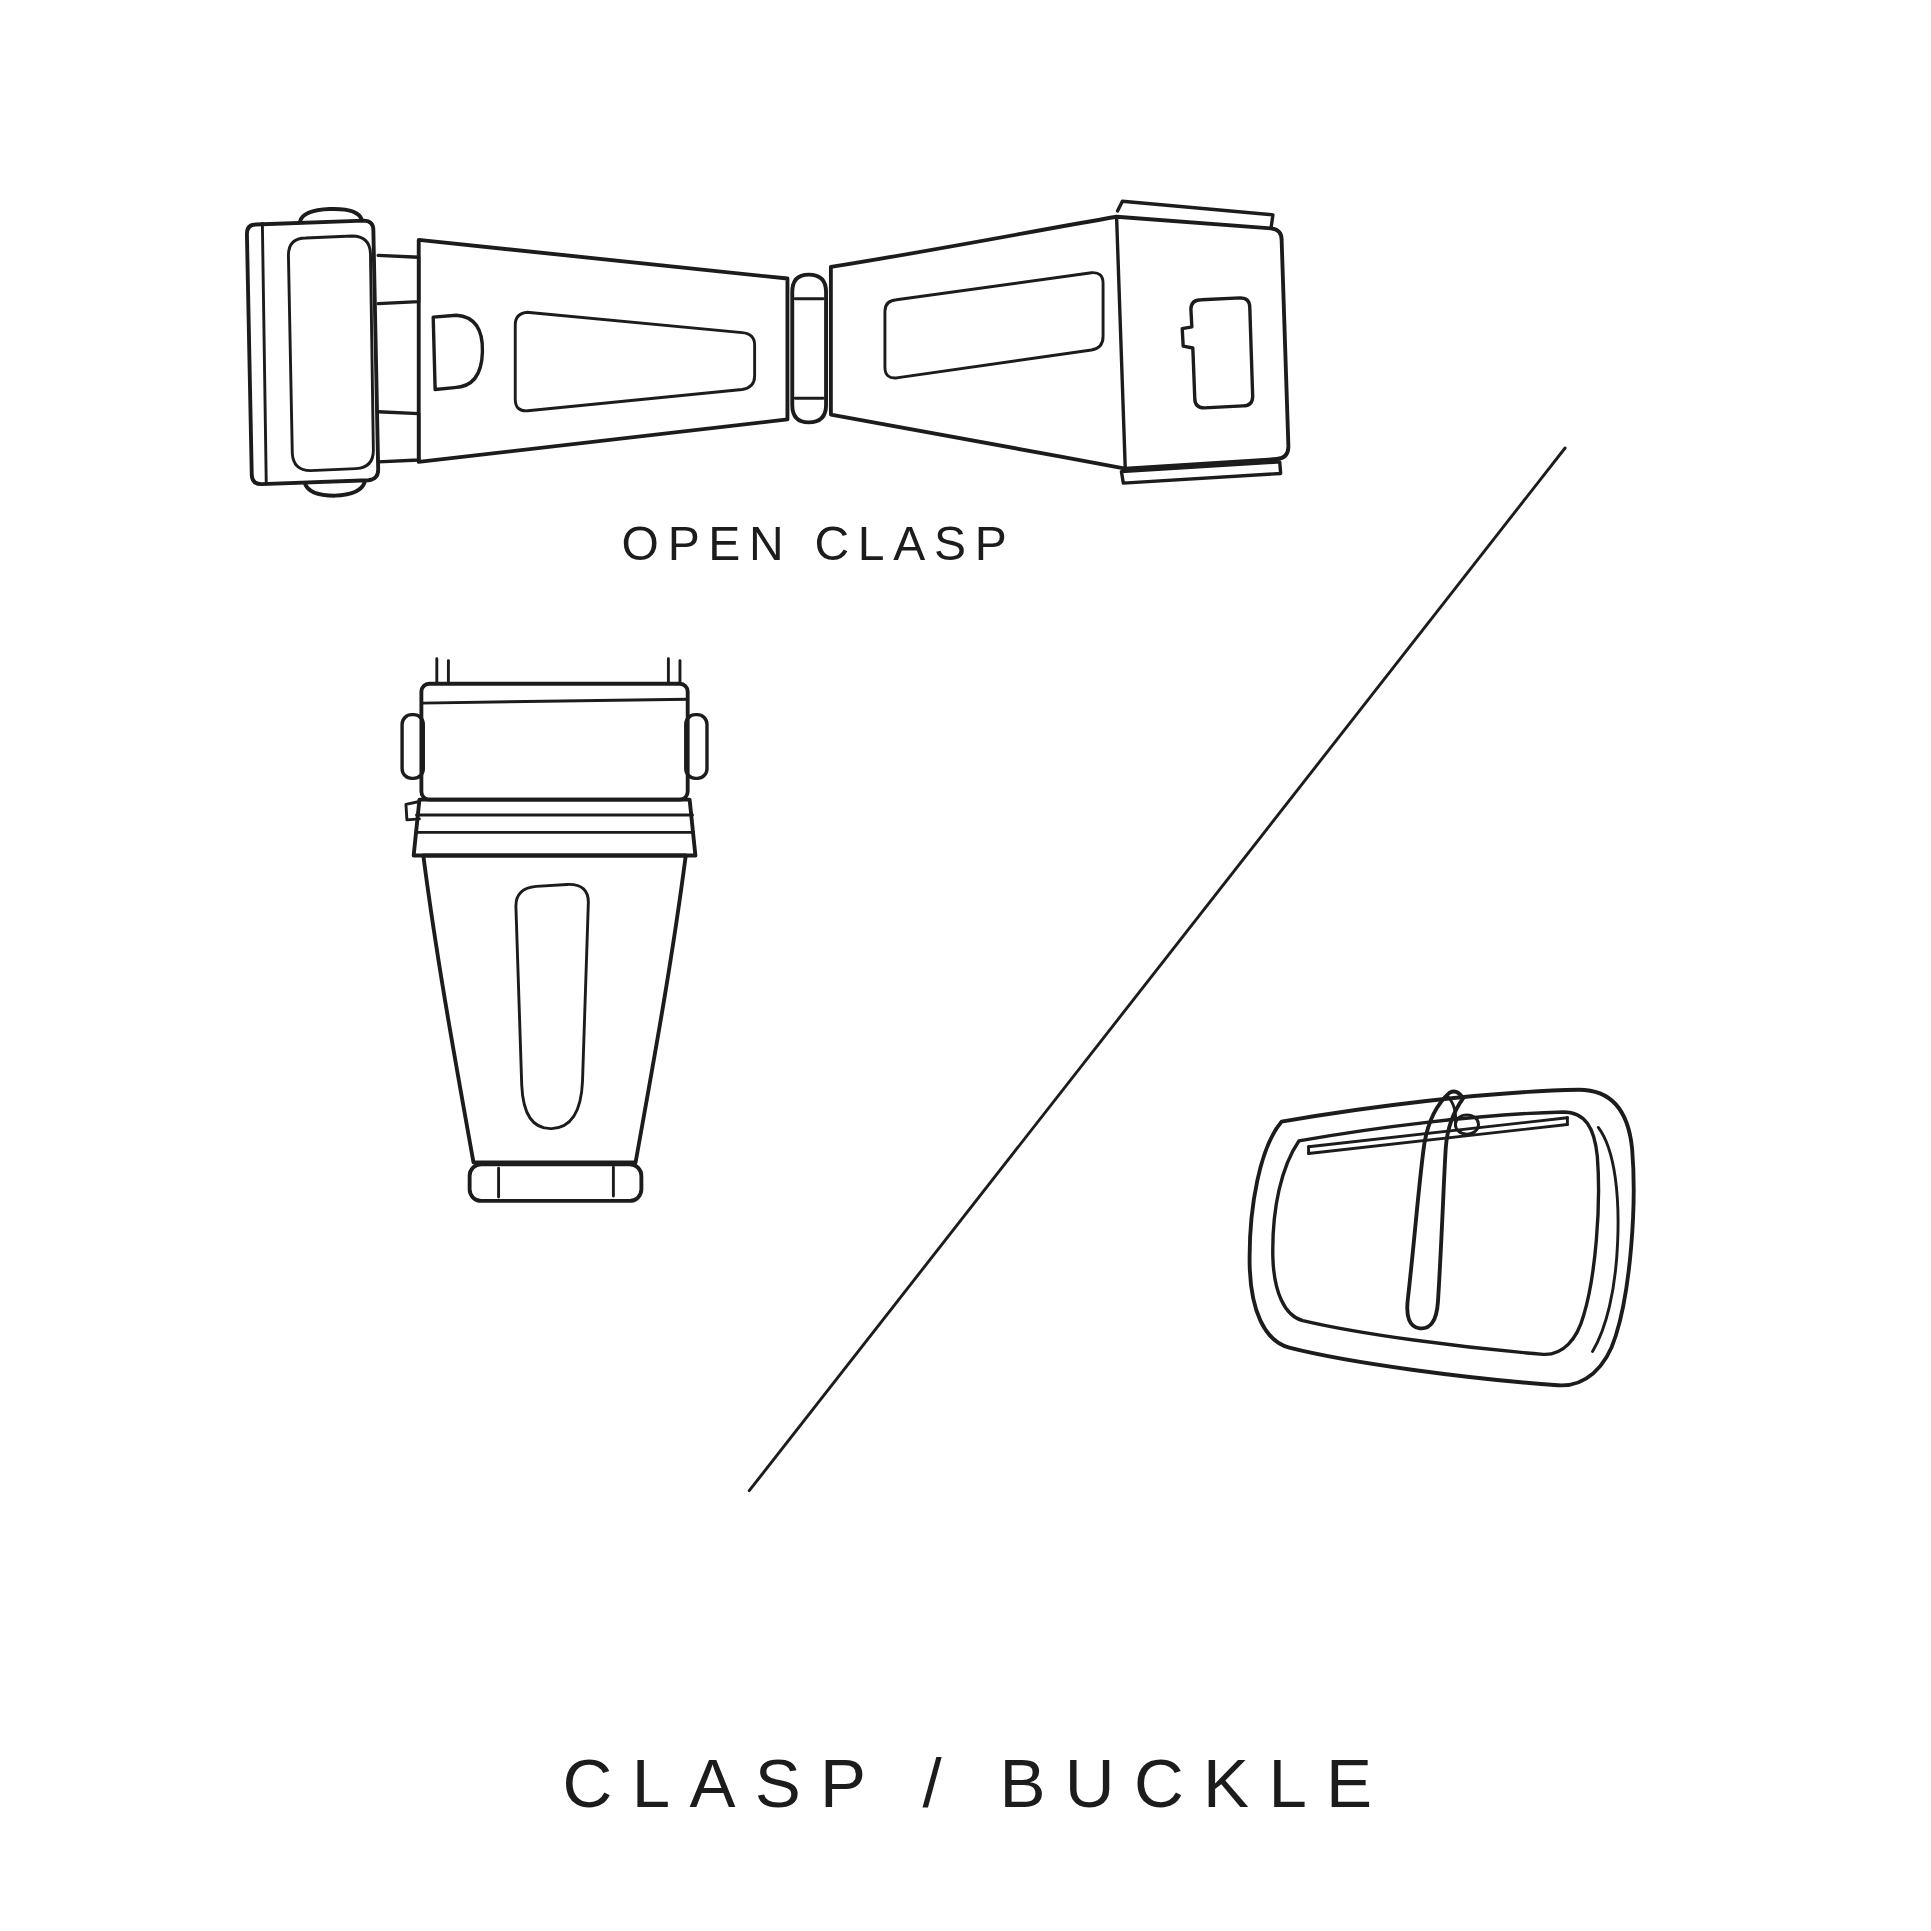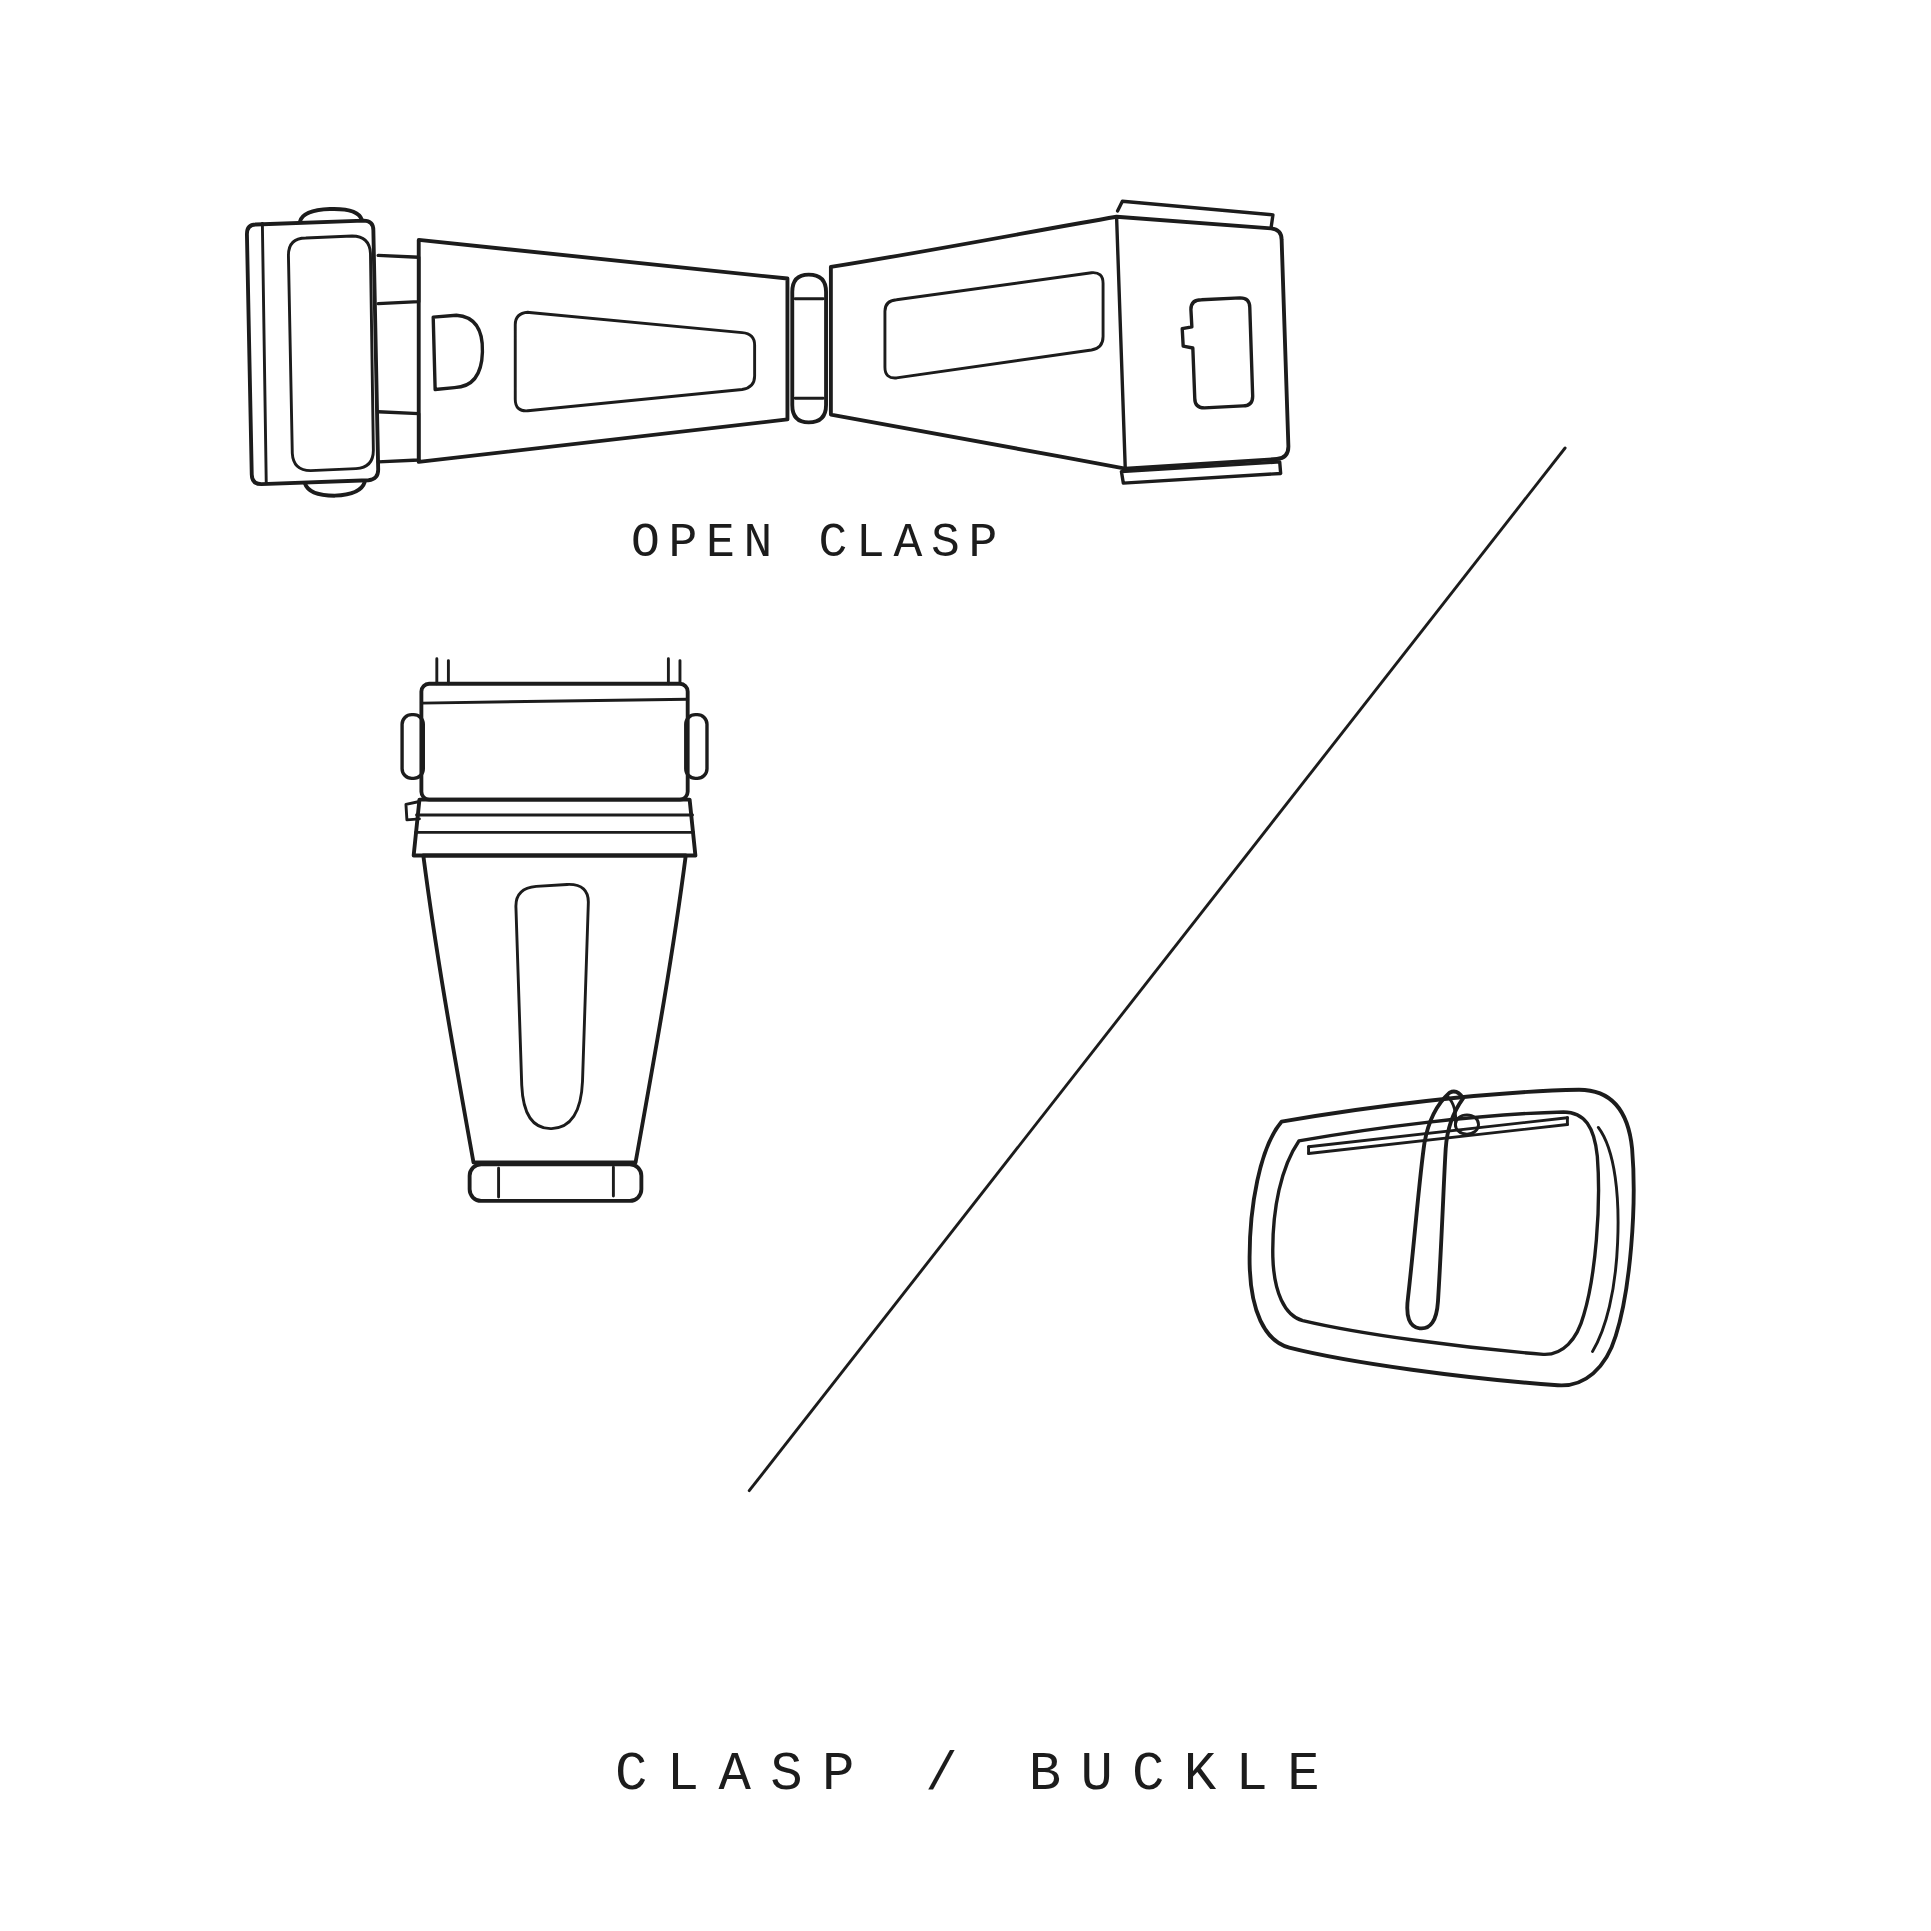--- a/index.html
+++ b/index.html
@@ -6,21 +6,21 @@
     --line:#1c1c1c;
     --text:#1c1c1c;
     --bg:#ffffff;
   }
   html,body{margin:0;padding:0;background:var(--bg);}
   .canvas{
     position:relative;
     width:1931px;height:1931px;
     background:var(--bg);
     overflow:hidden;
-    font-family:Liberation Mono, monospace;
+    font-family:Liberation Sans, sans-serif;
   }
   .fig{position:absolute;}
   .fig svg{display:block;overflow:visible;}
   .fig path, .fig rect, .fig line, .fig ellipse{
     stroke:var(--line);
     fill:none;
     stroke-linecap:round;
     stroke-linejoin:round;
   }
   .label{
@@ -28,21 +28,21 @@
     color:var(--text);
     font-size:48px;
     letter-spacing:8.7px;
     font-weight:400;
     text-align:center;
     white-space:nowrap;
   }
   .title{
     position:absolute;
     color:var(--text);
-    font-size:54px;
+    font-size:69px;
     letter-spacing:19.3px;
     font-weight:400;
     text-align:center;
     white-space:nowrap;
   }
 </style>
 </head>
 <body>
 
 <div class="canvas">

